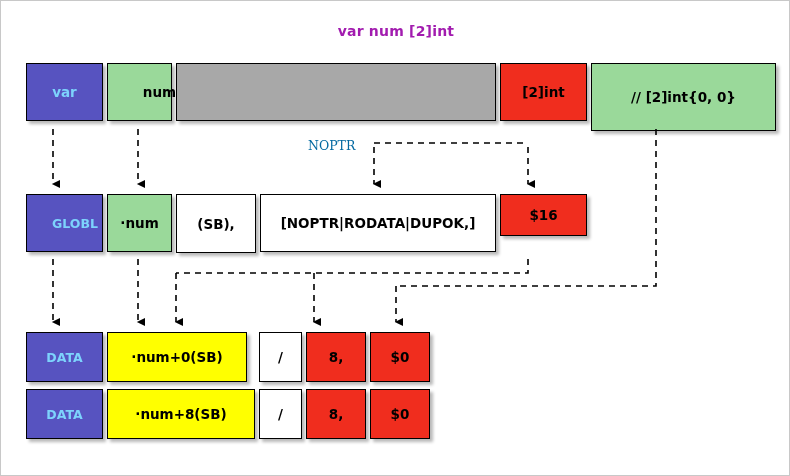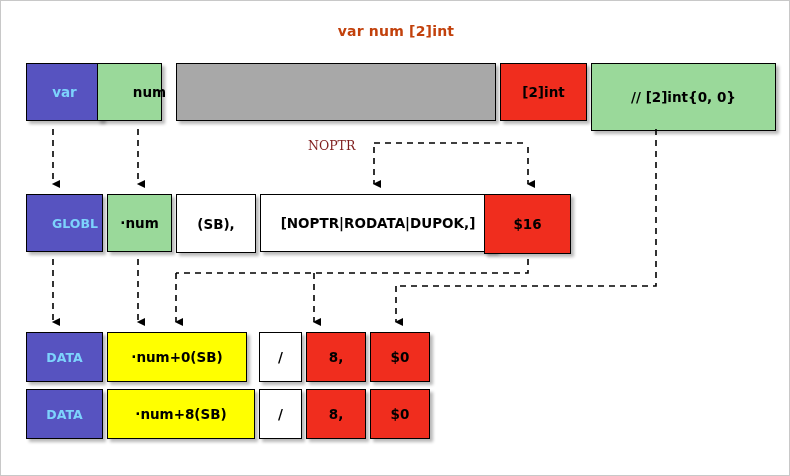--- a/index.html
+++ b/index.html
@@ -20,21 +20,21 @@
     box-sizing: border-box;
   }
   .title {
     position: absolute;
     left: 0;
     top: 22px;
     width: 790px;
     text-align: center;
     font-size: 14px;
     font-weight: 700;
-    color: #c2410c;
+    color: #a21caf;
     letter-spacing: 0.2px;
   }
   .box {
     position: absolute;
     box-sizing: border-box;
     border: 1.5px solid #000000;
     display: flex;
     align-items: center;
     justify-content: center;
     font-size: 13.5px;
@@ -59,42 +59,42 @@
     width: 790px;
     height: 476px;
     pointer-events: none;
   }
   .noptr-label {
     position: absolute;
     left: 307px;
     top: 137px;
     font-size: 12.5px;
     font-weight: 400;
-    color: #7f1d1d;
+    color: #0369a1;
     font-family: "DejaVu Serif", serif;
   }
 </style>
 </head>
 <body>
 
 <div id="canvas">
 
   <div class="title">var num [2]int</div>
 
   <div class="box b-blue" style="left:25px;  top:62px;  width:77px;  height:58px;">var</div>
-  <div class="box b-green" style="left:96px; top:62px; width:65px;  height:58px;padding-left:40px;">num</div>
+  <div class="box b-green" style="left:106px; top:62px; width:65px;  height:58px;padding-left:40px;">num</div>
   <div class="box b-gray" style="left:175px; top:62px; width:320px; height:58px;"></div>
   <div class="box b-red" style="left:499px; top:62px; width:87px;  height:58px;">[2]int</div>
   <div class="box b-green" style="left:590px; top:62px; width:185px; height:68px;">// [2]int{0, 0}</div>
 
   <div class="box b-blue small" style="left:25px;  top:193px; width:77px;  height:58px;padding-left:21px;">GLOBL</div>
   <div class="box b-green" style="left:106px; top:193px; width:65px;  height:58px;">·num</div>
   <div class="box b-white" style="left:175px; top:193px; width:80px;  height:59px;">(SB),</div>
   <div class="box b-white" style="left:259px; top:193px; width:236px; height:58px;">[NOPTR|RODATA|DUPOK,]</div>
-  <div class="box b-red" style="left:483px; top:193px; width:87px;  height:60px;">$16</div>
+  <div class="box b-red" style="left:499px; top:193px; width:87px;  height:42px;">$16</div>
 
   <div class="box b-blue small" style="left:25px;  top:331px; width:77px;  height:50px;">DATA</div>
   <div class="box b-yellow" style="left:106px; top:331px; width:140px; height:50px;">·num+0(SB)</div>
   <div class="box b-white" style="left:258px; top:331px; width:43px;  height:50px;">/</div>
   <div class="box b-red" style="left:305px; top:331px; width:60px;  height:50px;">8,</div>
   <div class="box b-red" style="left:369px; top:331px; width:60px;  height:50px;">$0</div>
 
   <div class="box b-blue small" style="left:25px;  top:388px; width:77px;  height:50px;">DATA</div>
   <div class="box b-yellow" style="left:106px; top:388px; width:148px; height:50px;">·num+8(SB)</div>
   <div class="box b-white" style="left:258px; top:388px; width:43px;  height:50px;">/</div>

